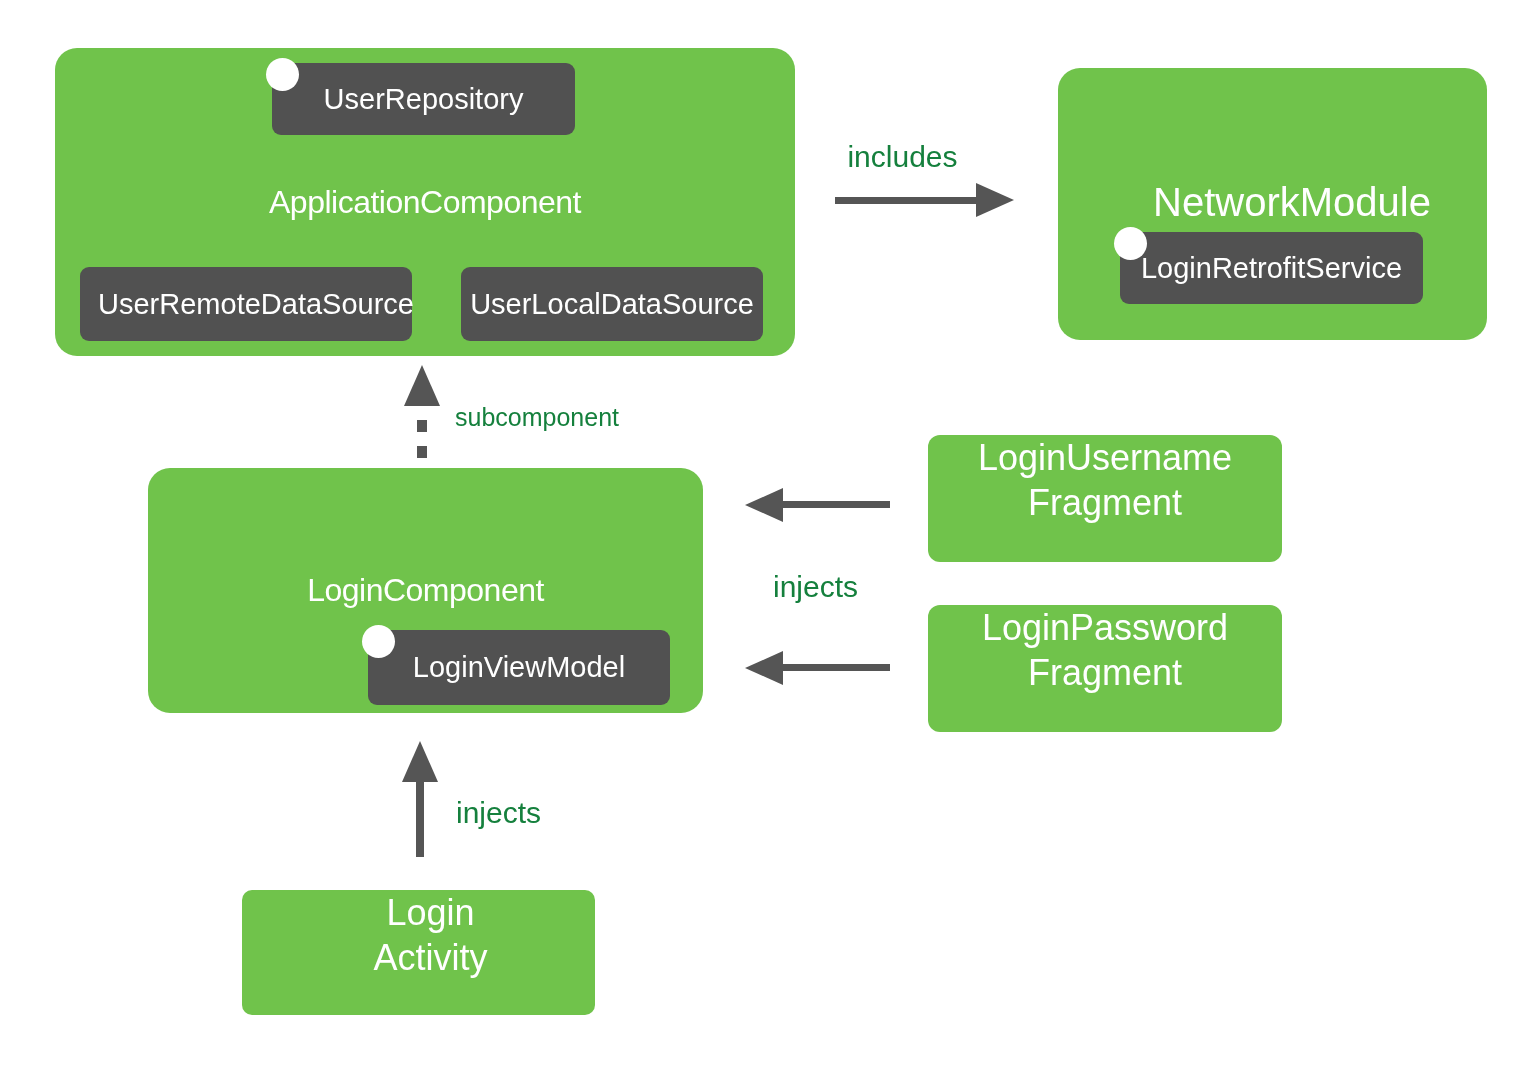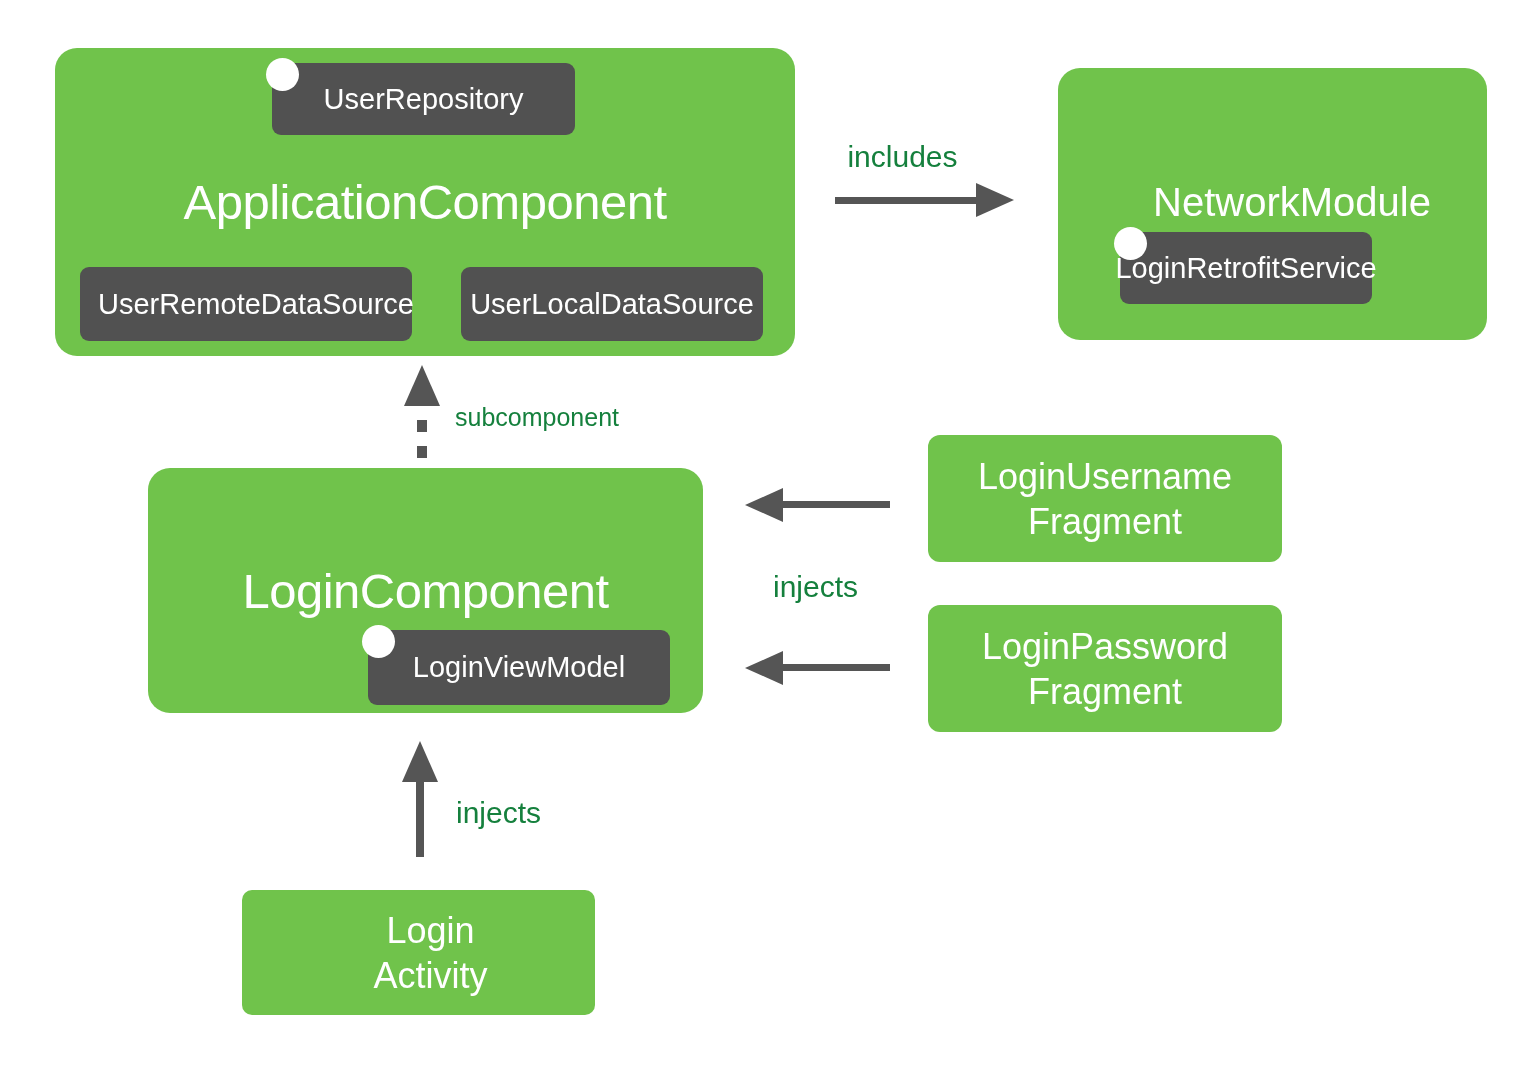--- a/index.html
+++ b/index.html
@@ -21,21 +21,21 @@
     border-radius: 22px;
     color: #ffffff;
   }
   .gnode-title {
     position: absolute;
     left: 0; right: 0;
     text-align: center;
     color: #ffffff;
     font-weight: 400;
   }
-  .title-xl { font-size: 49px; letter-spacing: -0.5px; }
+  .title-xl { font-size: 32px; letter-spacing: -0.5px; }
   .title-lg { font-size: 40px; padding-left: 39px; }
 
   .flex-center {
     display: flex;
     align-items: center;
     justify-content: center;
     text-align: center;
   }
 
   
@@ -43,21 +43,21 @@
     position: absolute;
     background: #70C34B;
     border-radius: 12px;
     color: #ffffff;
     font-size: 36px;
     line-height: 45px;
     text-align: center;
     display: flex;
     flex-direction: column;
     align-items: center;
-    justify-content: center;
+    justify-content: flex-start;
   }
 
   
   .badge {
     position: absolute;
     background: #515151;
     border-radius: 9px;
     color: #ffffff;
     font-size: 29px;
     display: flex;
@@ -130,21 +130,21 @@
 
   <div class="edge-label" style="left:820px; top:140px; width:165px; text-align:center;">includes</div>
   <div>
     <div class="shaft-h" style="left:835px; top:197px; width:142px;"></div>
     <div class="head-right" style="left:976px; top:183px;"></div>
   </div>
 
   <div class="gnode" style="left:1058px; top:68px; width:429px; height:272px;">
     <div class="gnode-title title-lg" style="top:132px; transform:translateY(-50%); top:134px;">NetworkModule</div>
 
-    <div class="badge" style="left:62px; top:164px; width:252px; height:72px;">
+    <div class="badge" style="left:62px; top:164px; width:303px; height:72px;">
       <span class="dot"></span>
       <span>LoginRetrofitService</span>
     </div>
   </div>
 
   <div>
     <div class="head-up" style="left:404px; top:365px;"></div>
     <div class="dash" style="left:417px; top:420px;"></div>
     <div class="dash" style="left:417px; top:446px;"></div>
   </div>

